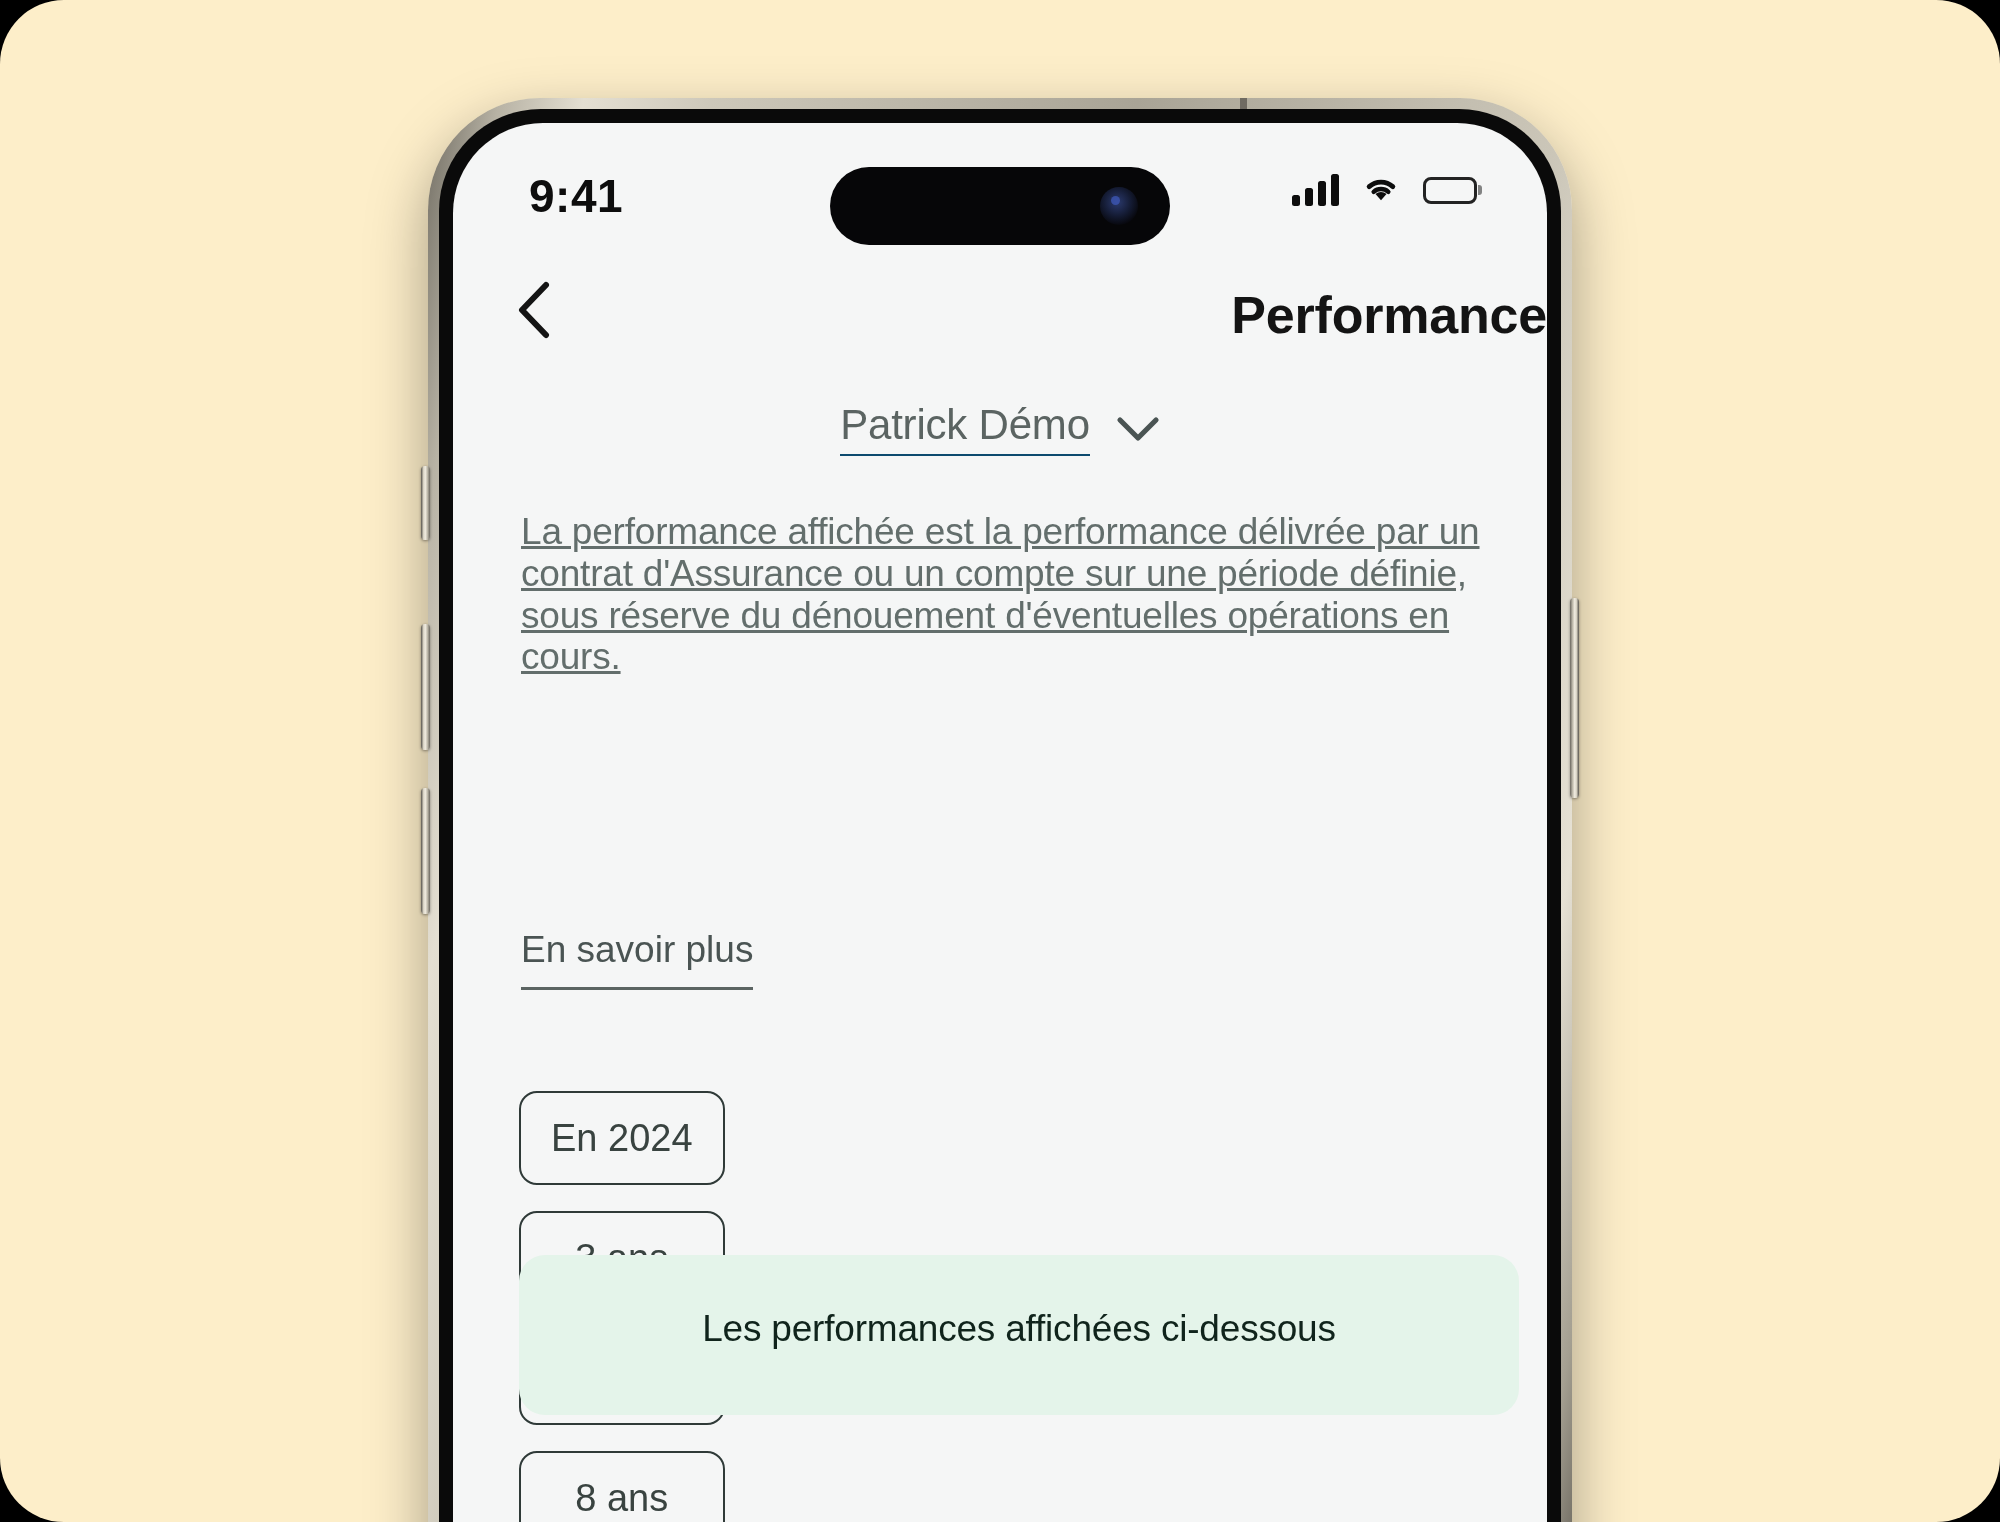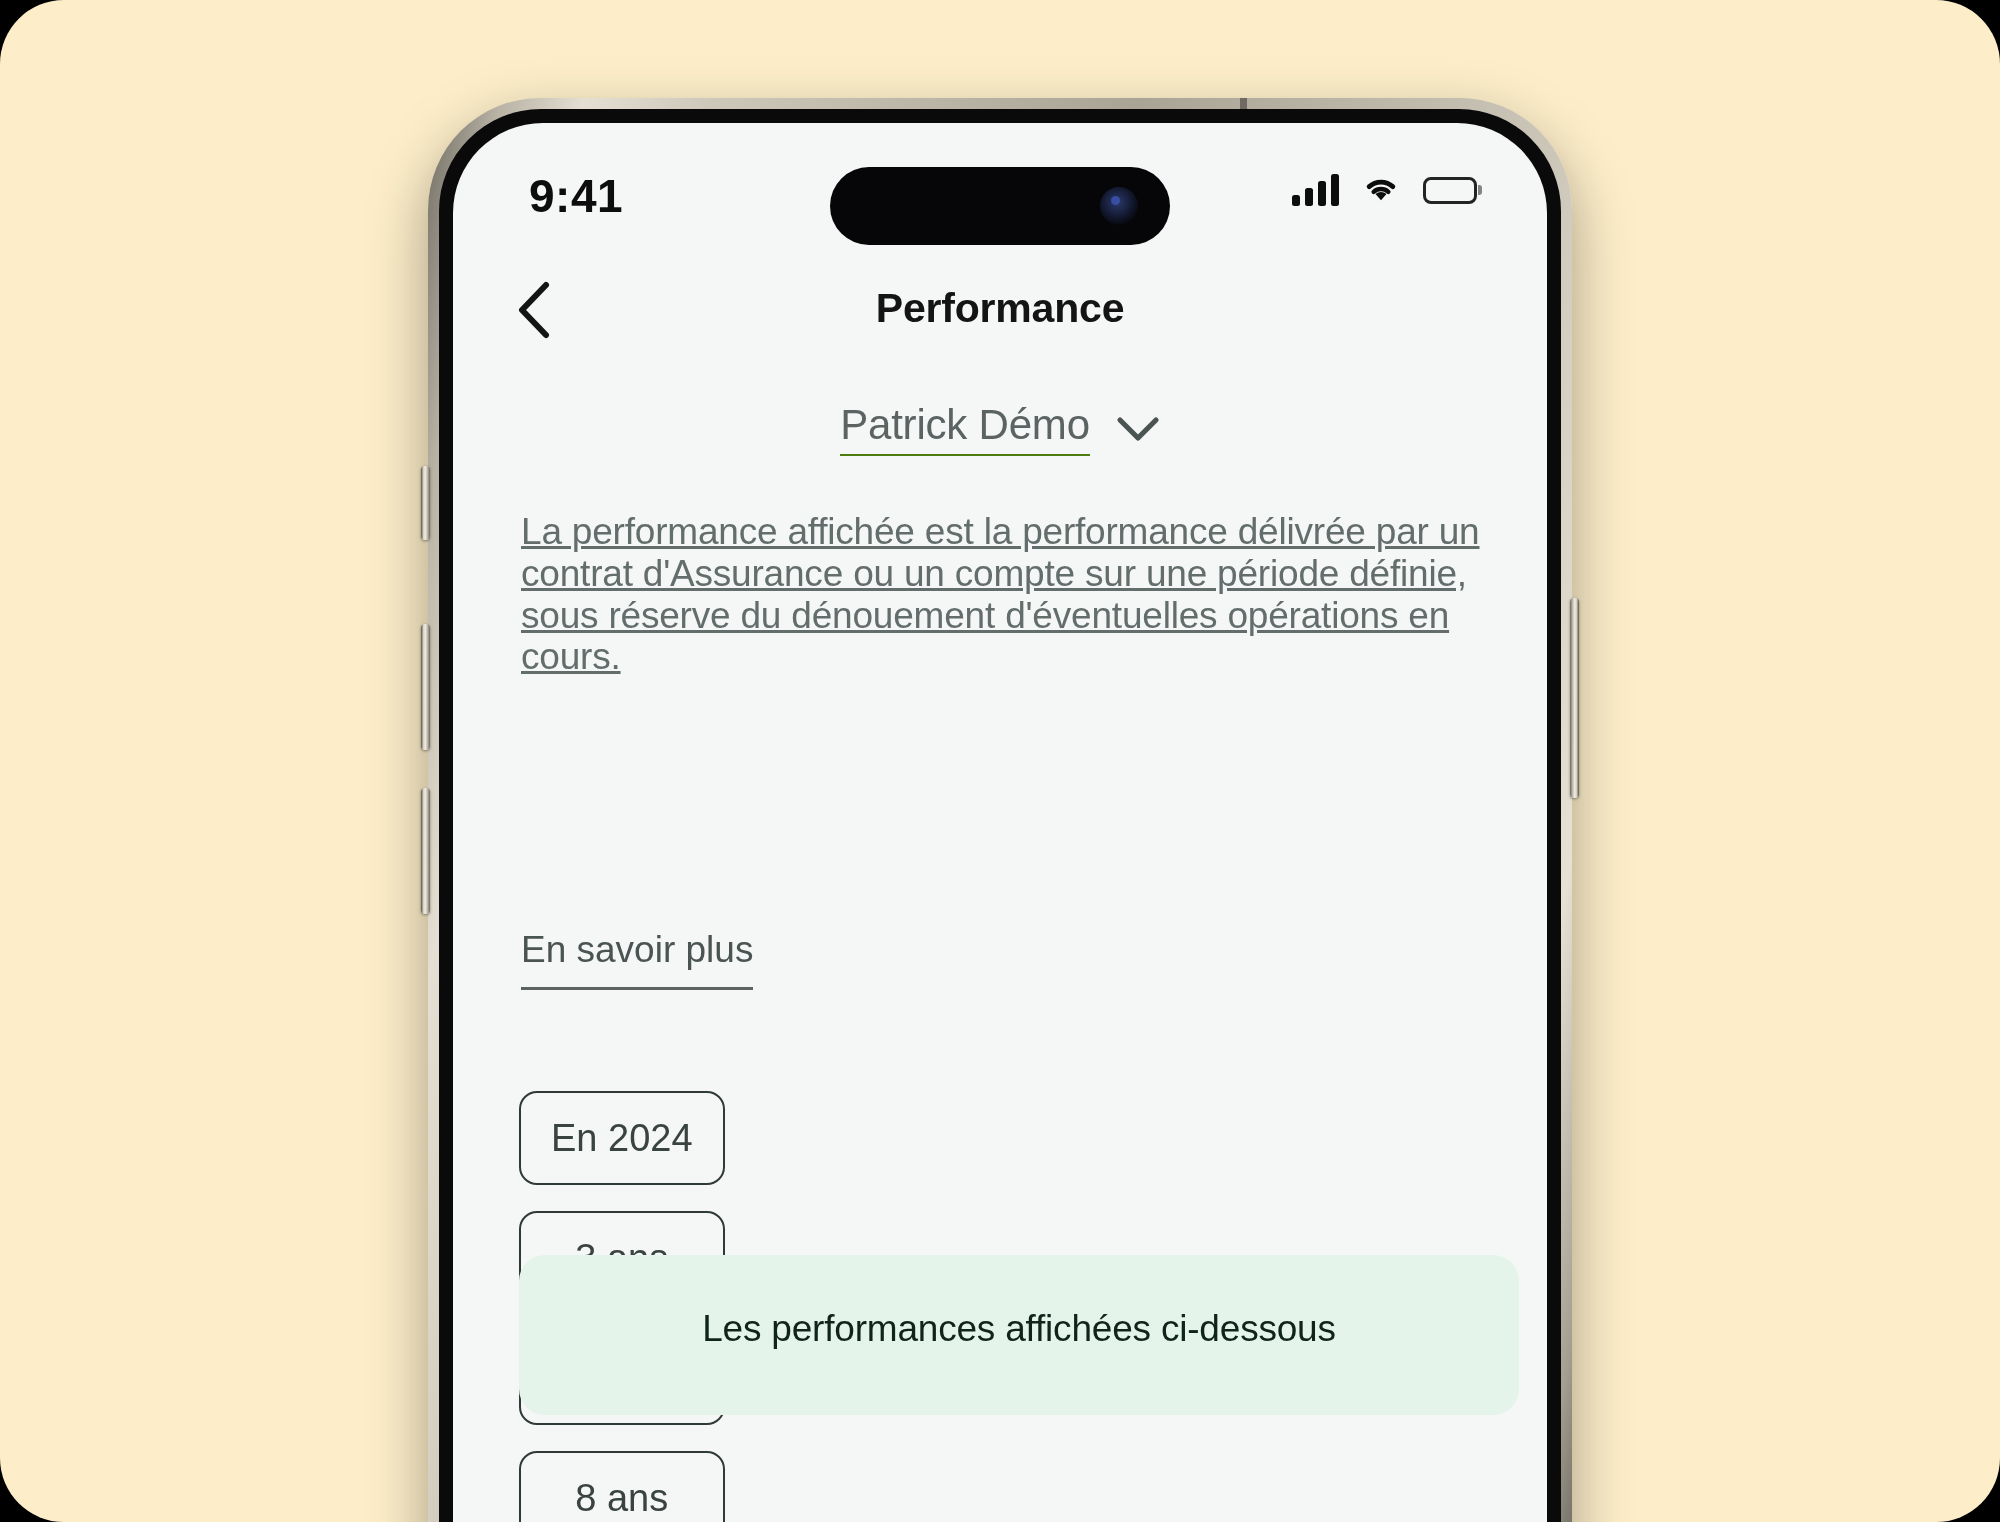--- a/index.html
+++ b/index.html
@@ -176,41 +176,41 @@
   .back-btn {
     position:absolute;
     left:48px; top:26px;
     width:66px; height:66px;
     display:flex; align-items:center; justify-content:center;
     cursor:pointer;
   }
   .nav-title {
     position:absolute;
     left:0; right:0; top:34px;
-    text-align:center;
-    font-size:41px;
+    text-align:right;
+    font-size:52px;
     font-weight:700;
     color:#141414;
     letter-spacing:-.2px;
   }
 
   
   .account-row {
     position:absolute;
     top:278px; left:0; right:0;
     display:flex;
     align-items:center;
     justify-content:center;
     gap:26px;
     cursor:pointer;
   }
   .account-name {
     font-size:42px;
     color:#5b6462;
-    border-bottom:2px solid #4d7c0f;
+    border-bottom:2px solid #0c4a6e;
     padding-bottom:5px;
     letter-spacing:-.2px;
   }
   .chevron-down { width:44px; height:26px; }
 
   
   .content { position:absolute; top:0; left:0; right:0; bottom:0; }
   .para {
     position:absolute;
     left:68px;

